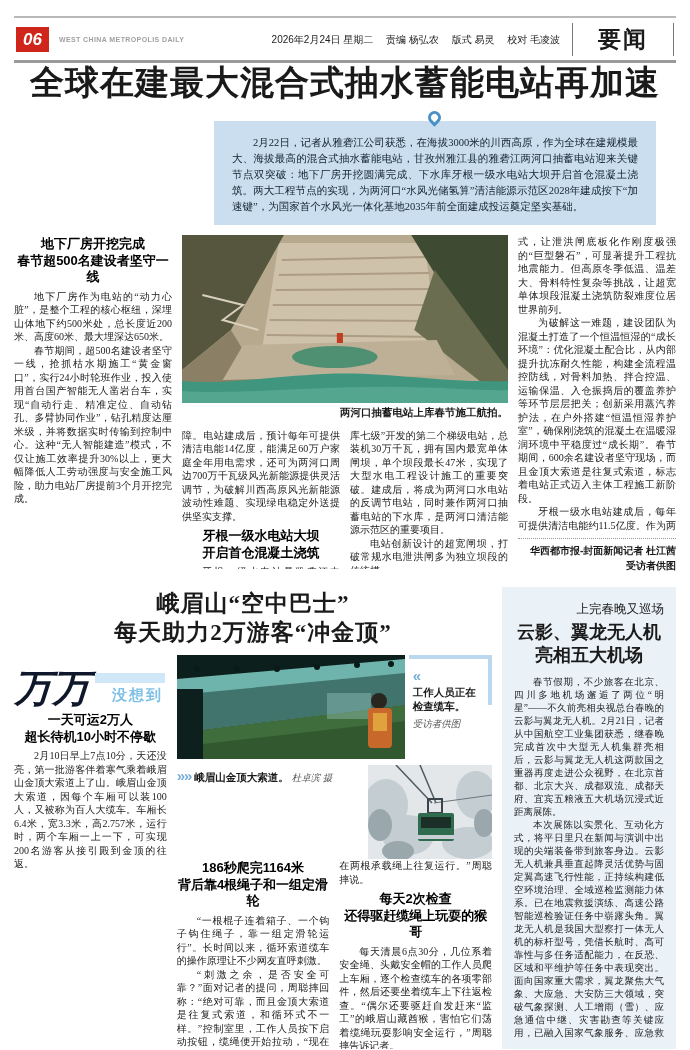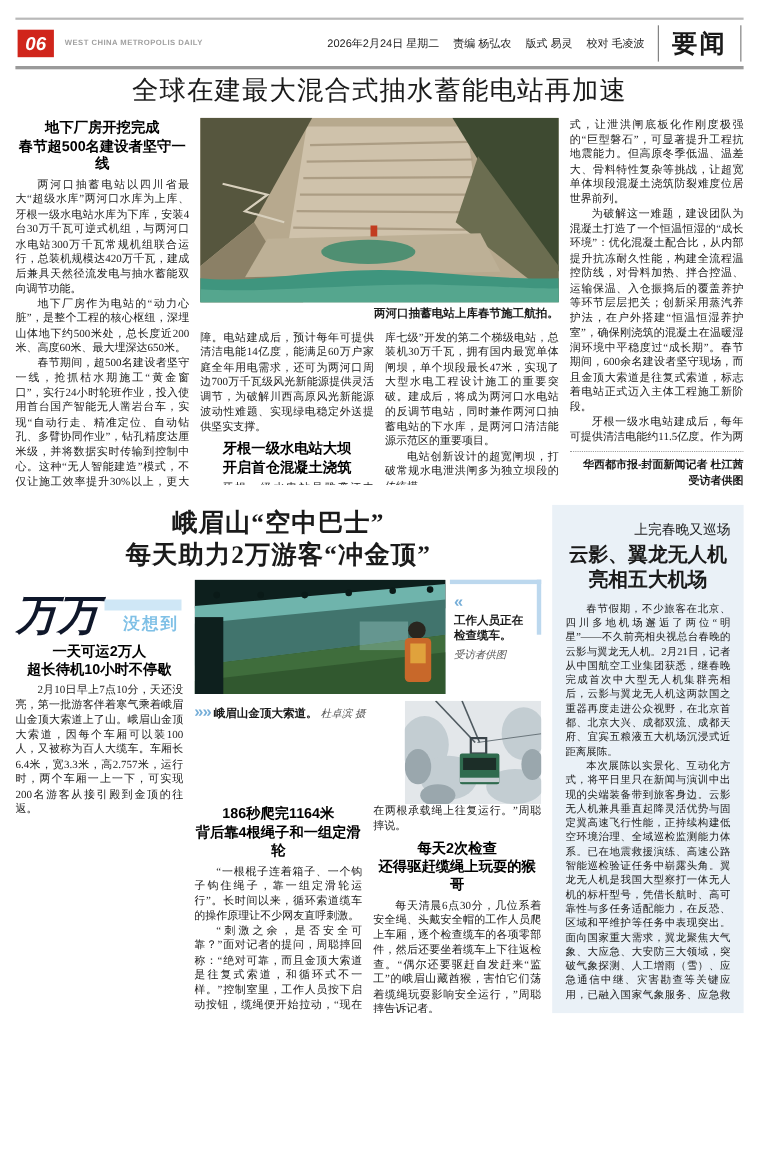--- a/index.html
+++ b/index.html
@@ -11,27 +11,27 @@
   .header-row { display:flex; align-items:center; padding:5px 2px 4px; }
   .pagenum-box { background:#d0251b; color:#fff; font-weight:bold; font-style:italic;
                  font-size:17px; padding:3px 7px 2px; font-family:"Liberation Sans",sans-serif; }
   .masthead { display:flex; align-items:flex-end; margin-left:6px; }
   .masthead-cn { color:#cf2318; font-weight:bold; font-style:italic; font-size:22px; line-height:22px;
                  text-shadow:1px 1px 0 #f2c33c; letter-spacing:1px; }
   .masthead-en { color:#a0a0a0; font-size:7px; font-weight:bold; letter-spacing:.4px;
                  margin-left:4px; font-family:"Liberation Sans",sans-serif; }
   .header-meta { margin-left:auto; font-size:10px; color:#222; font-family:"Liberation Sans",sans-serif; }
   .header-meta span { margin-left:10px; }
-  .section-box { border-left:1px solid #777; border-right:1px solid #777; padding:1px 12px;
+  .section-box { border-left:1px solid #777; border-right:1px solid #777; padding:1px 25px;
                  font-size:23px; font-weight:bold; letter-spacing:2px; margin-left:12px; }
   .header-bottom-rule { border-top:3px solid #9a9a9a; }
 
   
   .kicker { text-align:center; font-size:19px; margin:15px 0 3px; color:#111; }
-  .headline1 { text-align:center; font-size:24px; font-weight:normal; letter-spacing:1px; margin:0; line-height:40px; }
+  .headline1 { text-align:center; font-size:34px; font-weight:bold; letter-spacing:1px; margin:0; line-height:40px; }
   .lead-box { position:relative; background:#cadeef; margin:18px 0 10px 200px; width:442px; box-sizing:border-box;
               padding:14px 18px 10px; font-size:10.5px; line-height:16px; text-align:justify; color:#10222e; }
   .lead-box p { margin:0; text-indent:2em; }
   .pin { position:absolute; top:-10px; left:50%; margin-left:-7px; width:13px; height:13px; box-sizing:border-box;
          background:#fff; border:3px solid #4a90c7; border-radius:50% 50% 50% 0; transform:rotate(-45deg); }
 
   .a1-grid { display:grid; grid-template-columns:repeat(4,1fr); column-gap:10px; row-gap:4px; margin-top:4px; }
   .a1-col1 { grid-column:1; grid-row:1/3; height:338px; overflow:hidden; }
   .a1-photo { grid-column:2/4; grid-row:1; }
   .a1-col2 { grid-column:2; grid-row:2; height:140px; overflow:hidden; }
@@ -108,29 +108,32 @@
       <span>版式 易灵</span>
       <span>校对 毛凌波</span>
     </span>
     <span class="section-box">要闻</span>
   </div>
   <div class="header-bottom-rule"></div>
 
   <div>
     <h1 class="headline1">全球在建最大混合式抽水蓄能电站再加速</h1>
 
+    <div class="lead-box">
+      <div class="pin"></div>
+      <p>2月22日，记者从雅砻江公司获悉，在海拔3000米的川西高原，作为全球在建规模最大、海拔最高的混合式抽水蓄能电站，甘孜州雅江县的雅砻江两河口抽蓄电站迎来关键节点双突破：地下厂房开挖圆满完成、下水库牙根一级水电站大坝开启首仓混凝土浇筑。两大工程节点的实现，为两河口“水风光储氢算”清洁能源示范区2028年建成按下“加速键”，为国家首个水风光一体化基地2035年前全面建成投运奠定坚实基础。</p>
+    </div>
 
     <div class="a1-grid">
 
       <div class="a1-col1 bodytext">
         <div class="subhead first">
           <div>地下厂房开挖完成</div>
           <div>春节超500名建设者坚守一线</div>
         </div>
-        <p>两河口抽蓄电站以四川省最大“超级水库”两河口水库为上库、牙根一级水电站水库为下库，安装4台30万千瓦可逆式机组，与两河口水电站300万千瓦常规机组联合运行，总装机规模达420万千瓦，建成后兼具天然径流发电与抽水蓄能双向调节功能。</p>
         <p>地下厂房作为电站的“动力心脏”，是整个工程的核心枢纽，深埋山体地下约500米处，总长度近200米、高度60米、最大埋深达650米。</p>
         <p>春节期间，超500名建设者坚守一线，抢抓枯水期施工“黄金窗口”，实行24小时轮班作业，投入使用首台国产智能无人凿岩台车，实现“自动行走、精准定位、自动钻孔、多臂协同作业”，钻孔精度达厘米级，并将数据实时传输到控制中心。这种“无人智能建造”模式，不仅让施工效率提升30%以上，更大幅降低人工劳动强度与安全施工风险，助力电站厂房提前3个月开挖完成。</p>
 
       </div>
 
       <div class="a1-photo">
         <svg width="100%" height="168" viewBox="0 0 320 168" preserveAspectRatio="none">
           <rect width="320" height="168" fill="#b7a98e"></rect>
           <polygon points="95,8 238,8 252,118 78,118" fill="#cfc2ab"></polygon>
           <g stroke="#ac9d84" stroke-width="2">

